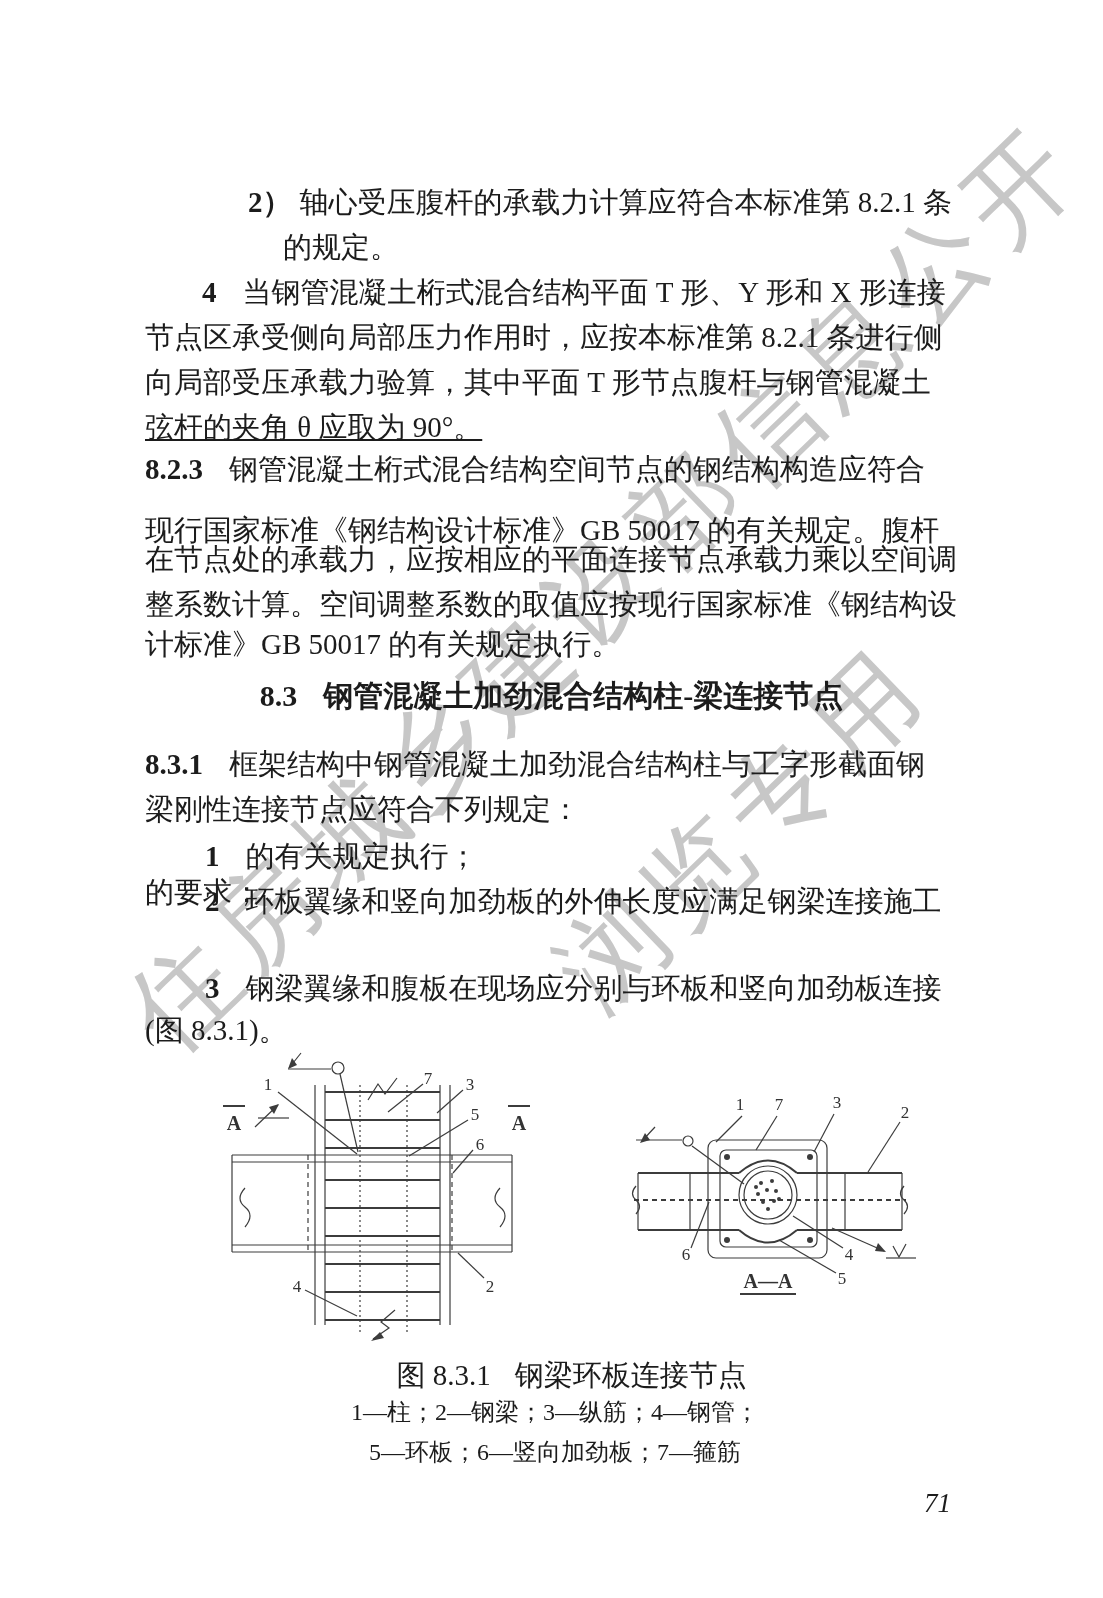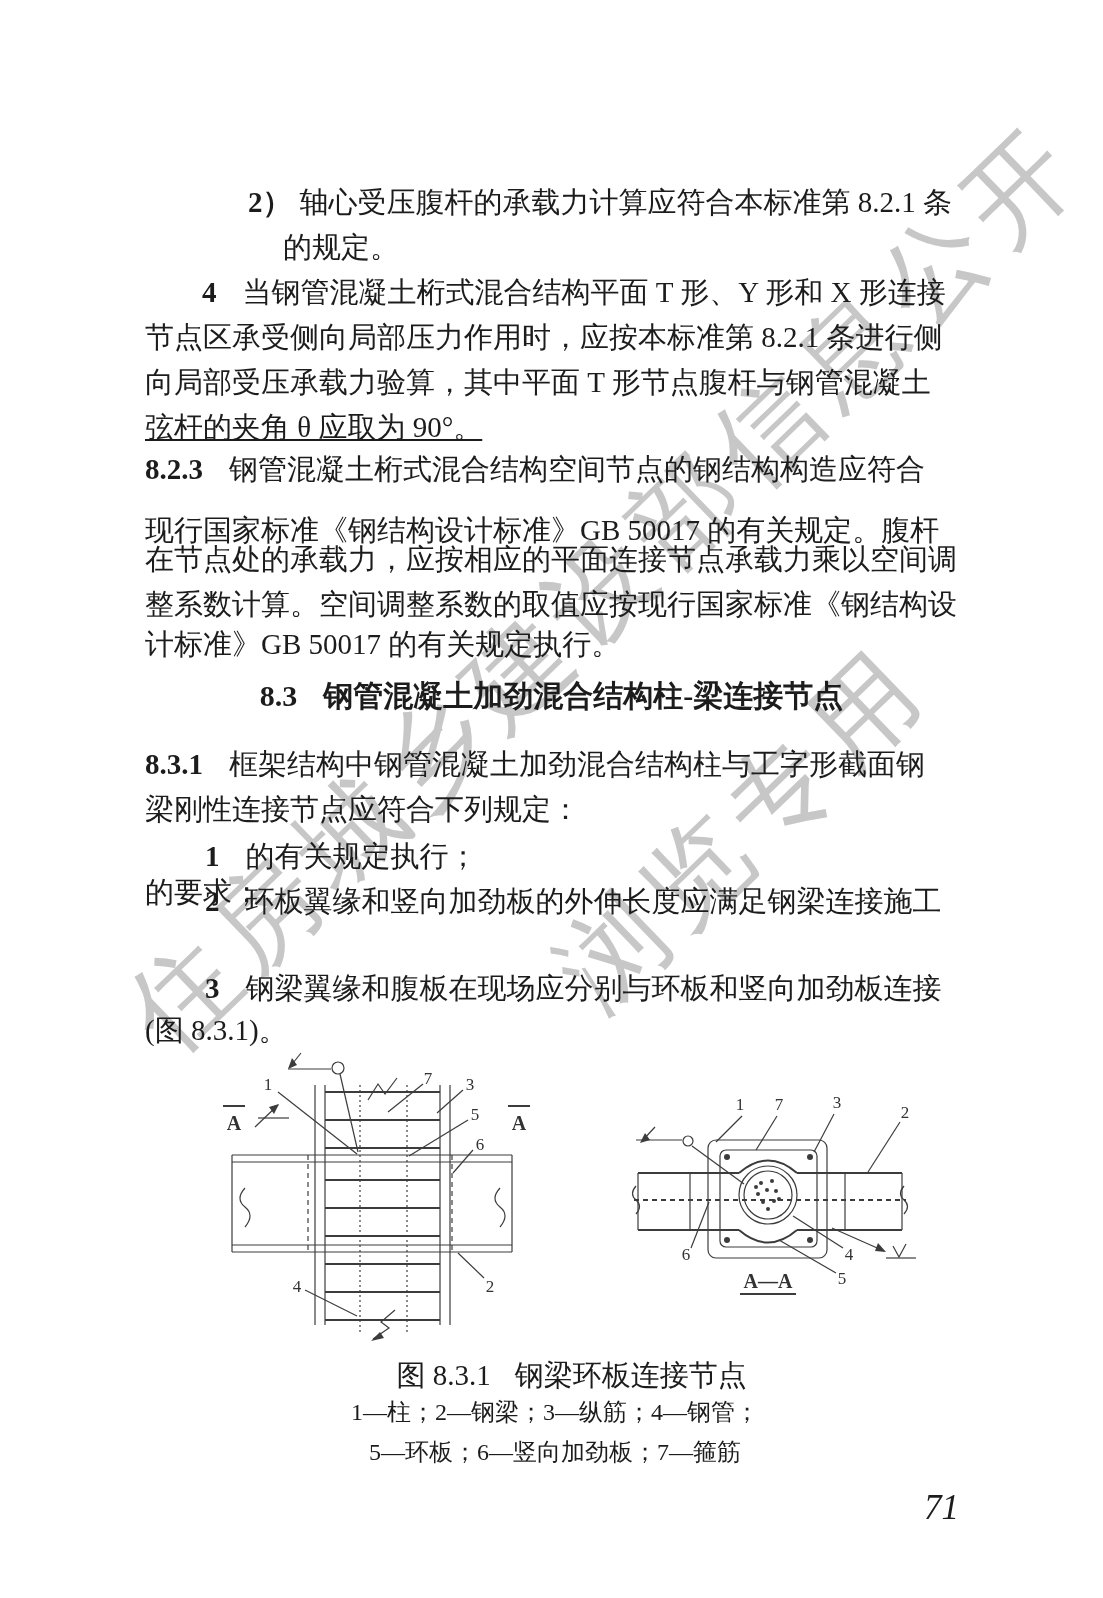--- a/index.html
+++ b/index.html
@@ -31,21 +31,21 @@
     font-size:29px;z-index:2;white-space:nowrap;
   }
   .cap-num{margin-right:24px;}
   .legend{
     position:absolute;left:0px;width:1110px;text-align:center;
     font-size:24px;z-index:2;white-space:nowrap;
   }
   .legend1{top:1396px;}
   .legend2{top:1436px;}
   .pageno{
-    position:absolute;top:1488px;left:924px;font-size:35px;
+    position:absolute;top:1488px;left:924px;font-size:27px;
     font-style:italic;z-index:2;
   }
   
   .fig{position:absolute;z-index:2;}
   .fig-left{left:185px;top:1040px;}
   .fig-right{left:620px;top:1090px;}
   .fig line,.fig path,.fig polyline,.fig rect,.fig circle{
     stroke:#3c3c3c;fill:none;stroke-width:1.2;
   }
   .fig .thick{stroke-width:2;}

